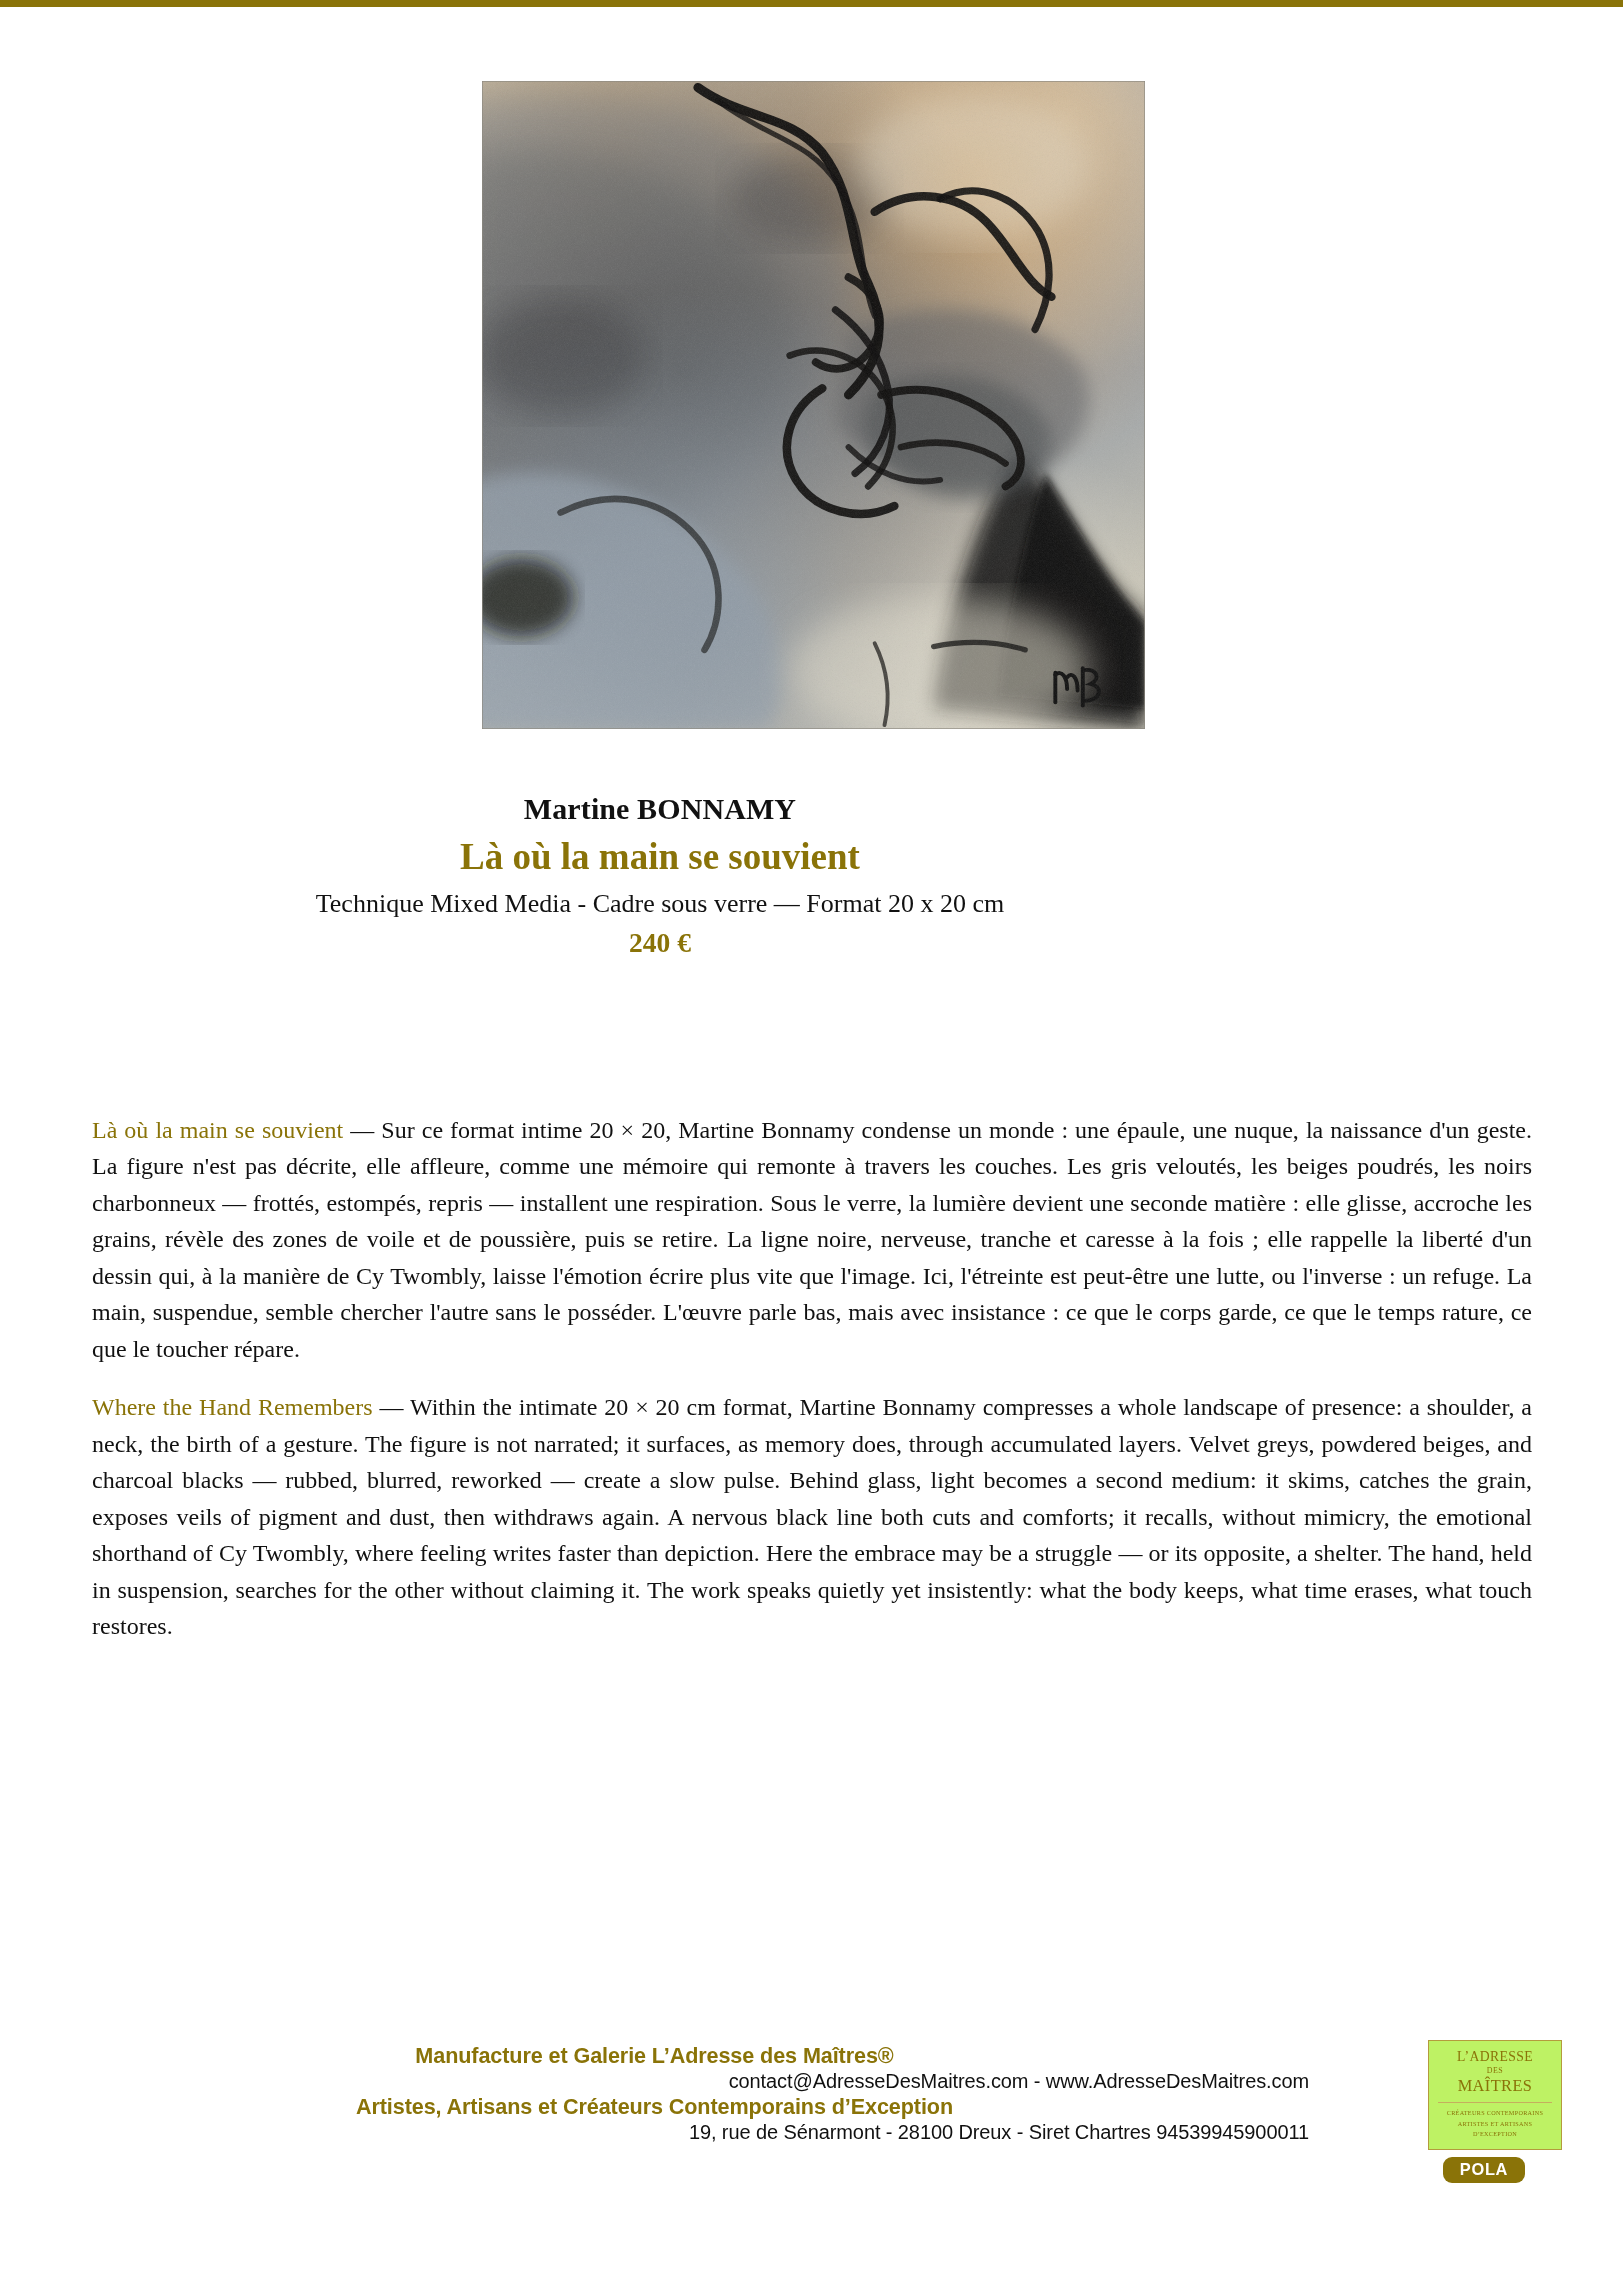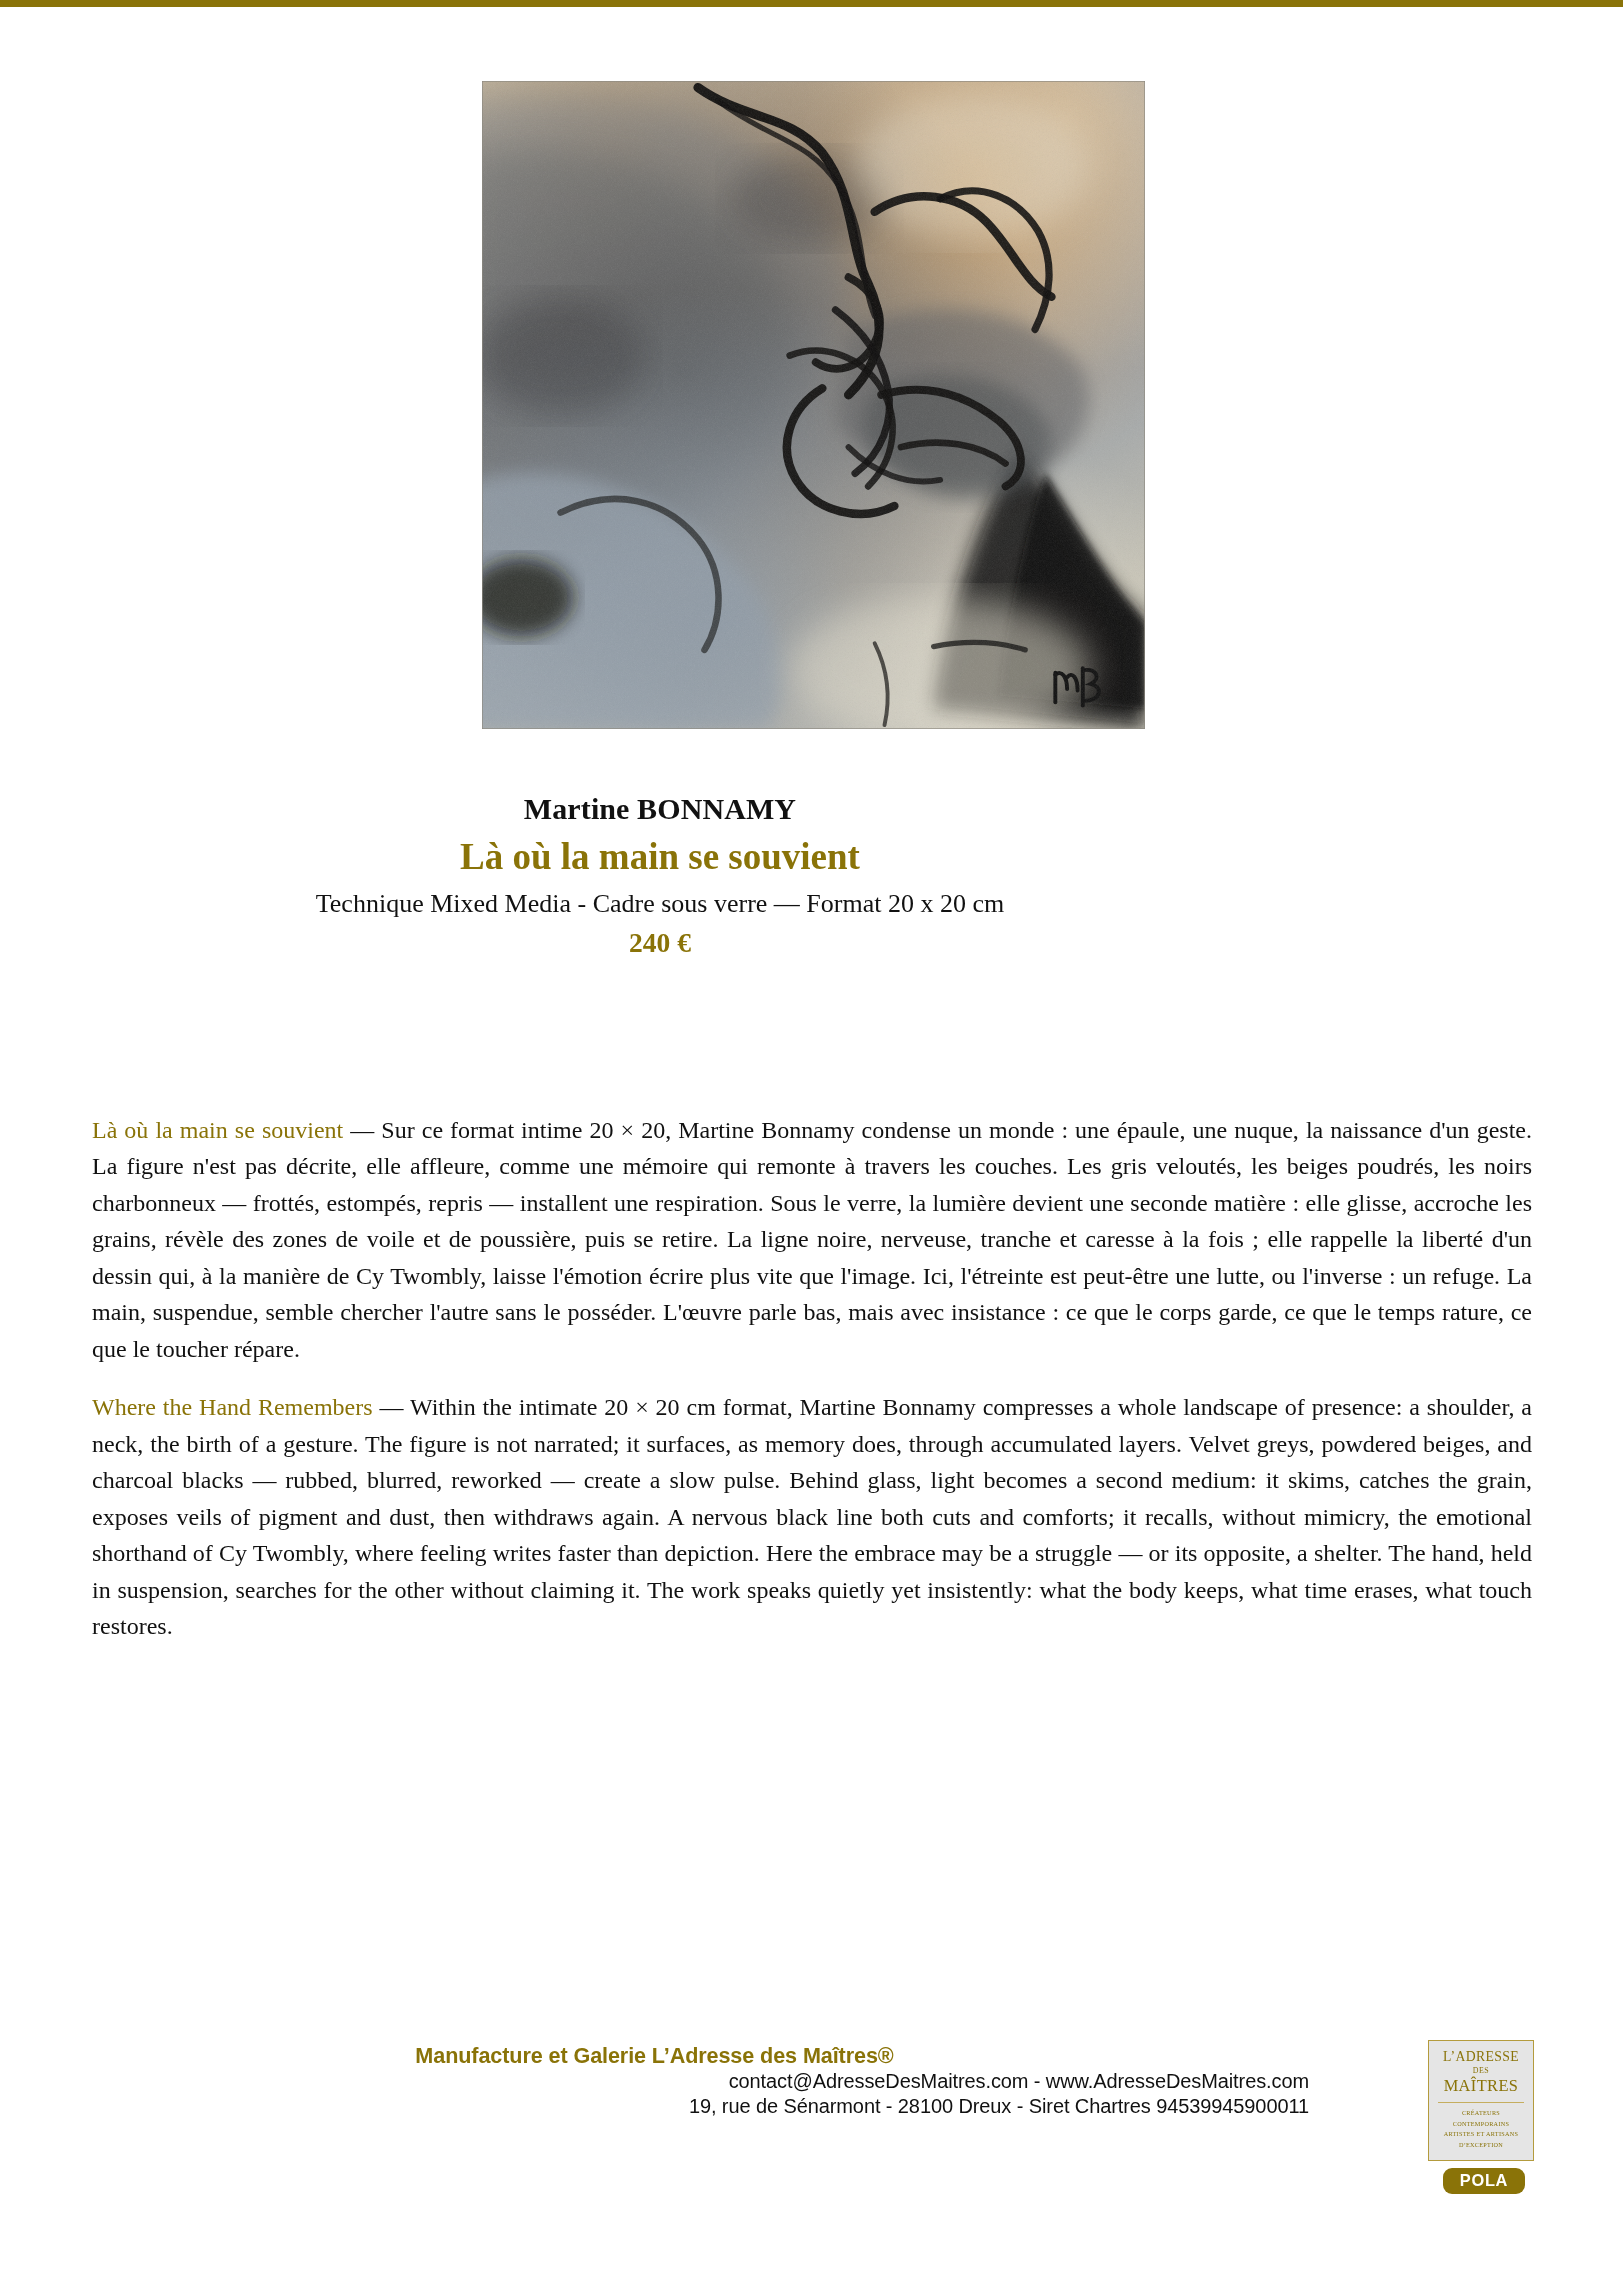--- a/index.html
+++ b/index.html
@@ -139,25 +139,25 @@
 
   
   .logo-block {
     position: absolute;
     left: 1428px;
     top: 2040px;
     width: 113px;
   }
   .logo-card {
     border: 0.7px solid #b49b3d;
-    background: #e5e5e5;
+    background: #bef264;
     padding: 7.9px 5.2px 9.2px 5.2px;
     text-align: center;
     box-sizing: border-box;
-    width: 106px;
+    width: 134px;
   }
   .logo-l1 {
     font-family: "Liberation Serif", "DejaVu Serif", serif;
     color: #8a7308;
     font-size: 13.7px;
     letter-spacing: 0.4px;
     line-height: 1.15;
   }
   .logo-l2 {
     font-family: "Liberation Serif", "DejaVu Serif", serif;
@@ -328,20 +328,21 @@
 
 <div class="body-copy">
   <p class="para"><span class="lead-in">Là où la main se souvient</span><span> — Sur ce format intime 20 × 20, Martine Bonnamy condense un monde : une épaule, une nuque, la naissance d'un geste. La figure n'est pas décrite, elle affleure, comme une mémoire qui remonte à travers les couches. Les gris veloutés, les beiges poudrés, les noirs charbonneux — frottés, estompés, repris — installent une respiration. Sous le verre, la lumière devient une seconde matière : elle glisse, accroche les grains, révèle des zones de voile et de poussière, puis se retire. La ligne noire, nerveuse, tranche et caresse à la fois ; elle rappelle la liberté d'un dessin qui, à la manière de Cy Twombly, laisse l'émotion écrire plus vite que l'image. Ici, l'étreinte est peut-être une lutte, ou l'inverse : un refuge. La main, suspendue, semble chercher l'autre sans le posséder. L'œuvre parle bas, mais avec insistance : ce que le corps garde, ce que le temps rature, ce que le toucher répare.</span></p>
   <p class="para"><span class="lead-in">Where the Hand Remembers</span><span> — Within the intimate 20 × 20 cm format, Martine Bonnamy compresses a whole landscape of presence: a shoulder, a neck, the birth of a gesture. The figure is not narrated; it surfaces, as memory does, through accumulated layers. Velvet greys, powdered beiges, and charcoal blacks — rubbed, blurred, reworked — create a slow pulse. Behind glass, light becomes a second medium: it skims, catches the grain, exposes veils of pigment and dust, then withdraws again. A nervous black line both cuts and comforts; it recalls, without mimicry, the emotional shorthand of Cy Twombly, where feeling writes faster than depiction. Here the embrace may be a struggle — or its opposite, a shelter. The hand, held in suspension, searches for the other without claiming it. The work speaks quietly yet insistently: what the body keeps, what time erases, what touch restores.</span></p>
 </div>
 
 <div class="footer">
   <div class="footer-text">
     <div class="f-line f-gold-bold">Manufacture et Galerie L’Adresse des Maîtres®</div>
     <div class="f-line f-black">contact@AdresseDesMaitres.com - www.AdresseDesMaitres.com</div>
+    <div class="f-line f-gold-bold">Artistes, Artisans et Créateurs Contemporains d’Exception</div>
     <div class="f-line f-black">19, rue de Sénarmont - 28100 Dreux - Siret Chartres 94539945900011</div>
   </div>
 </div>
 
 <div class="logo-block">
   <div class="logo-card">
     <div class="logo-l1">L’ADRESSE</div>
     <div class="logo-l2">DES</div>
     <div class="logo-l3">MAÎTRES</div>
     <hr class="logo-rule">

